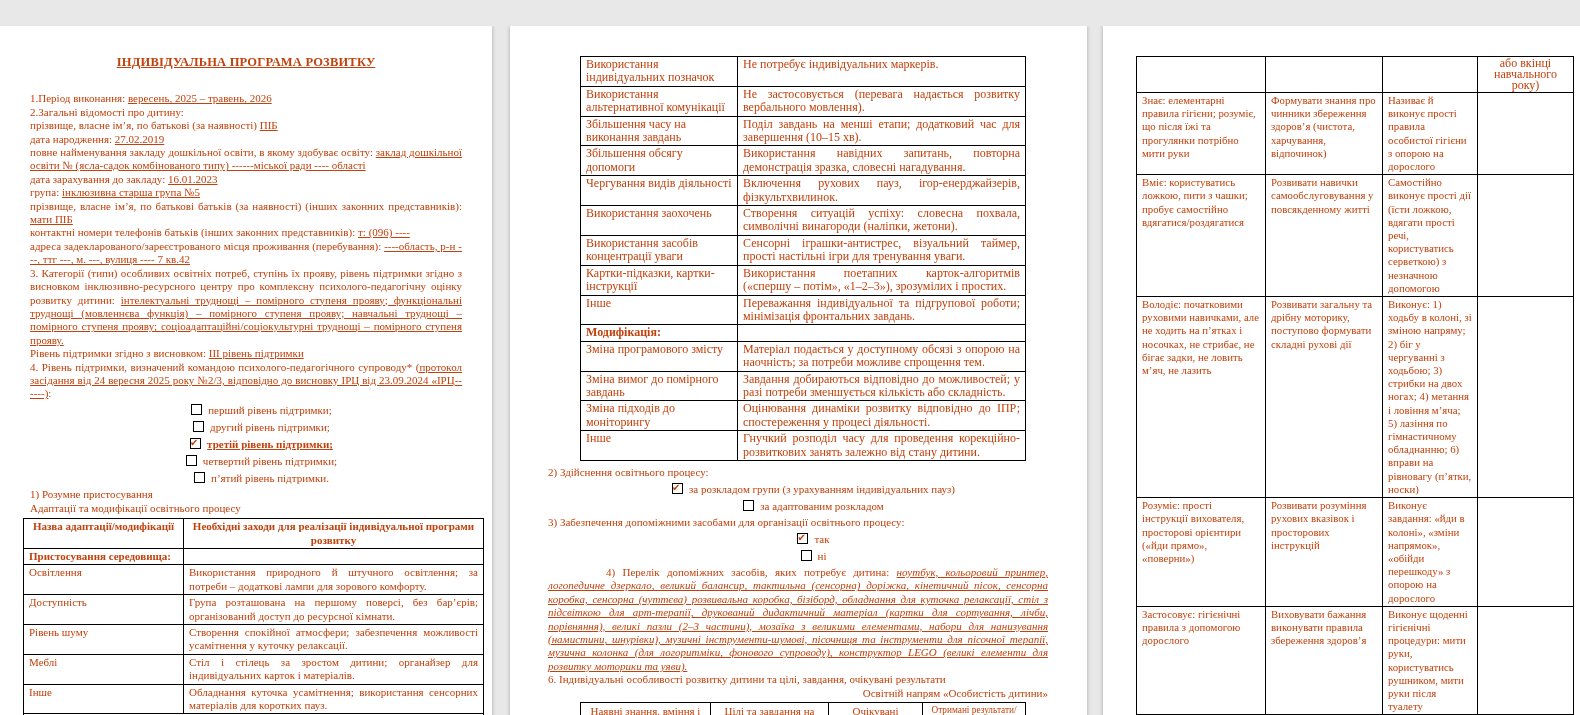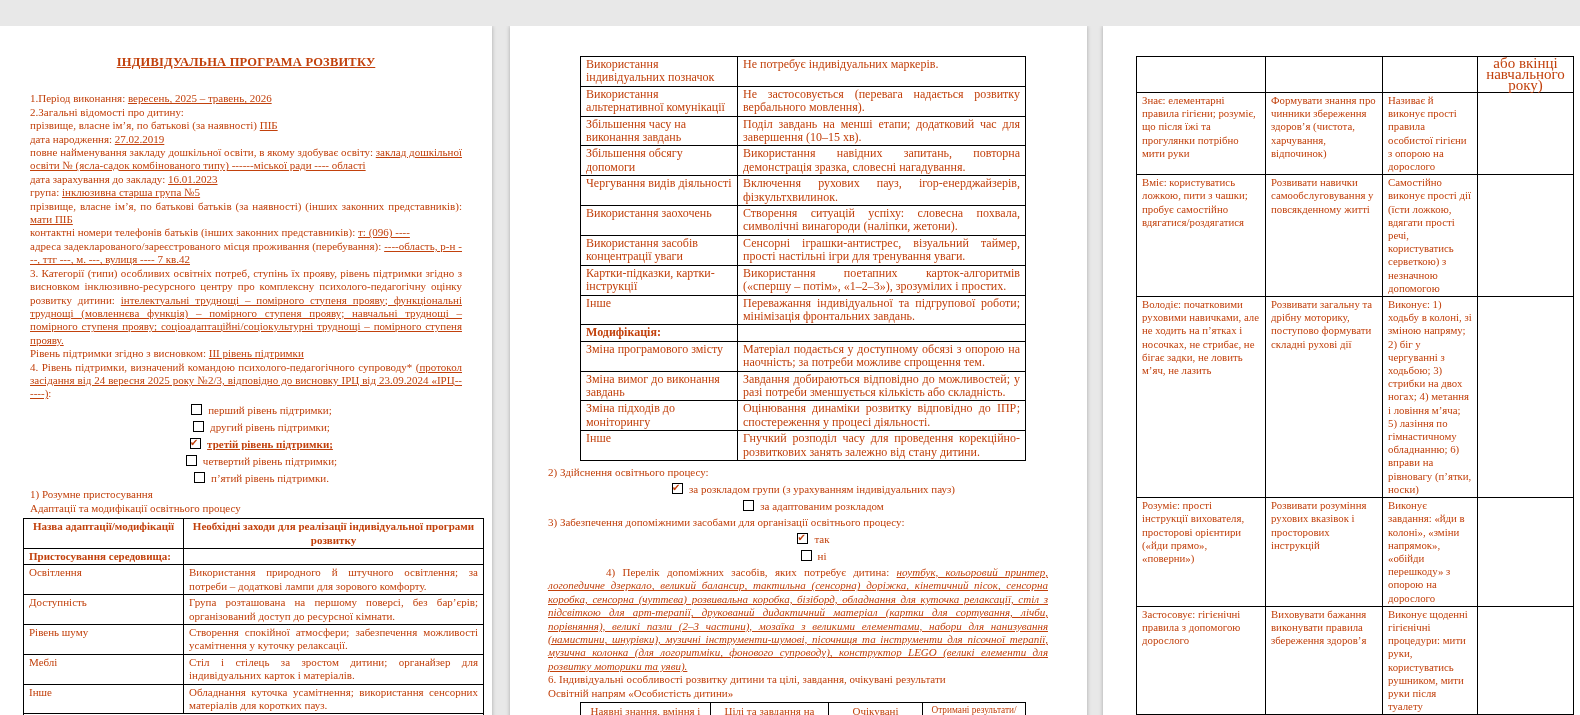--- a/index.html
+++ b/index.html
@@ -30,27 +30,27 @@
   td,th{border:1px solid #000;vertical-align:top;padding:1px 5px;}
   th{font-weight:bold;text-align:center;}
 
   .t1{width:460px;margin:3px 0 0 23px;font-size:11px;line-height:13.4px;}
   .t1 .c2{text-align:justify;}
   .t2{width:445px;margin:30px 0 0 70px;font-size:12px;line-height:13.4px;}
   .t2 .c2{text-align:justify;}
   .p2txt{margin:5px 0 0 38px;width:500px;font-size:11px;line-height:13.4px;text-align:justify;}
   .p2txt .line{text-align:left;}
   .indent{text-indent:58px;}
-  .center{text-align:left;}
+  .center{text-align:right;}
   .t3{width:445px;margin:2px 0 0 70px;font-size:11px;line-height:13.2px;}
   .t3 th{font-weight:normal;vertical-align:top;padding:2px 4px;}
   .t3 th.small{font-size:9.3px;line-height:11px;}
   .t4{width:437px;margin:30px 0 0 33px;font-size:10.8px;line-height:13.2px;}
   .t4 td{padding:1px 5px;}
-  .t4 .hc{font-size:15px;line-height:11px;text-align:center;}
+  .t4 .hc{font-size:12px;line-height:11px;text-align:center;}
 </style>
 </head>
 <body>
 
 <div class="canvas">
 
   <div class="page" id="page1">
     <div class="ptxt">
       <div class="title">ІНДИВІДУАЛЬНА ПРОГРАМА РОЗВИТКУ</div>
 
@@ -165,21 +165,21 @@
           </tr>
       <tr>
             <td class="b">Модифікація:</td>
             <td></td>
           </tr>
       <tr>
             <td>Зміна програмового змісту</td>
             <td class="c2">Матеріал подається у доступному обсязі з опорою на наочність; за потреби можливе спрощення тем.</td>
           </tr>
       <tr>
-            <td>Зміна вимог до виконання завдань</td>
+            <td>Зміна вимог до помірного завдань</td>
             <td class="c2">Завдання добираються відповідно до можливостей; у разі потреби зменшується кількість або складність.</td>
           </tr>
       <tr>
             <td>Зміна підходів до моніторингу</td>
             <td class="c2">Оцінювання динаміки розвитку відповідно до ІПР; спостереження у процесі діяльності.</td>
           </tr>
       <tr>
             <td>Інше</td>
             <td class="c2">Гнучкий розподіл часу для проведення корекційно-розвиткових занять залежно від стану дитини.</td>
           </tr>

